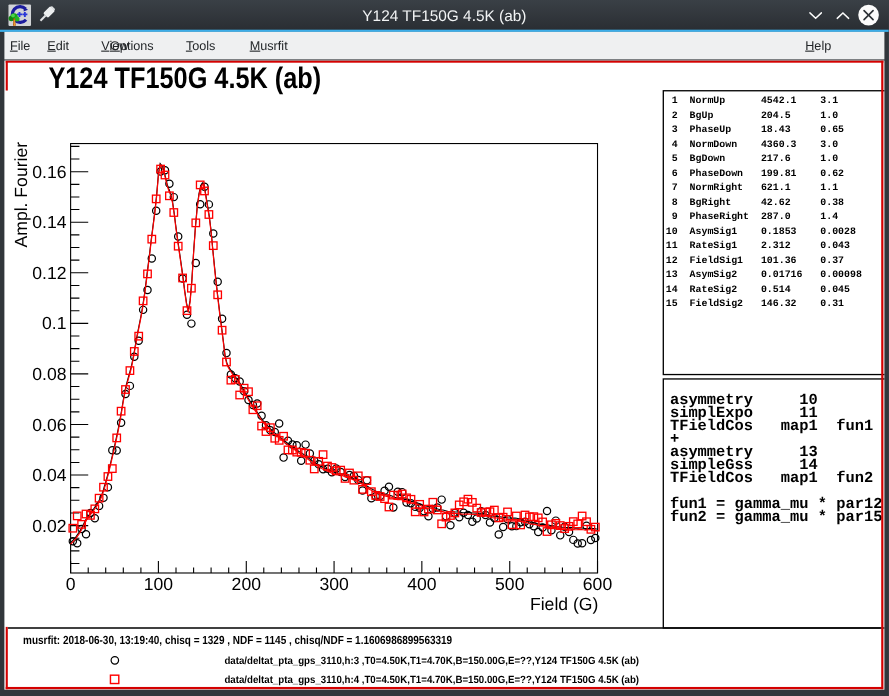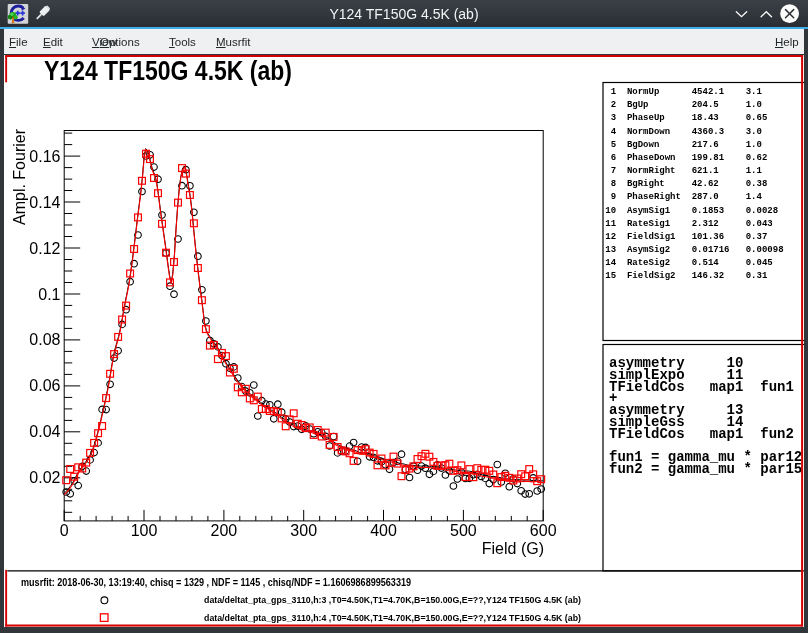--- a/index.html
+++ b/index.html
@@ -48,22 +48,22 @@
       </g>
     </svg>
   </div>
   <div id="blueline"></div>
   <div id="menubar">
     <span style="left:5px"><u>F</u>ile</span>
     <span style="left:39px"><u>E</u>dit</span>
     <span style="left:88px"><u>V</u>iew</span>
     <span style="left:96px"><u>O</u>ptions</span>
     <span style="left:165px"><u>T</u>ools</span>
-    <span style="left:212px"><u>M</u>usrfit</span>
-    <span style="left:771px"><u>H</u>elp</span>
+    <span style="left:223px"><u>M</u>usrfit</span>
+    <span style="left:728px"><u>H</u>elp</span>
   </div>
   <div id="canvas">
   <svg width="800" height="572" viewBox="4 54.5 800 572" style="position:absolute;left:0;top:0">
     <defs>
       <circle id="mc" r="3.3" fill="none" stroke="#000" stroke-width="1.1"></circle>
       <rect id="ms" x="-3.4" y="-3.4" width="6.8" height="6.8" fill="none" stroke="#f00" stroke-width="1.2"></rect>
       <clipPath id="fr">
             <rect x="60.2" y="126.0" width="487.0" height="396.4"></rect>
           </clipPath>
     </defs>

